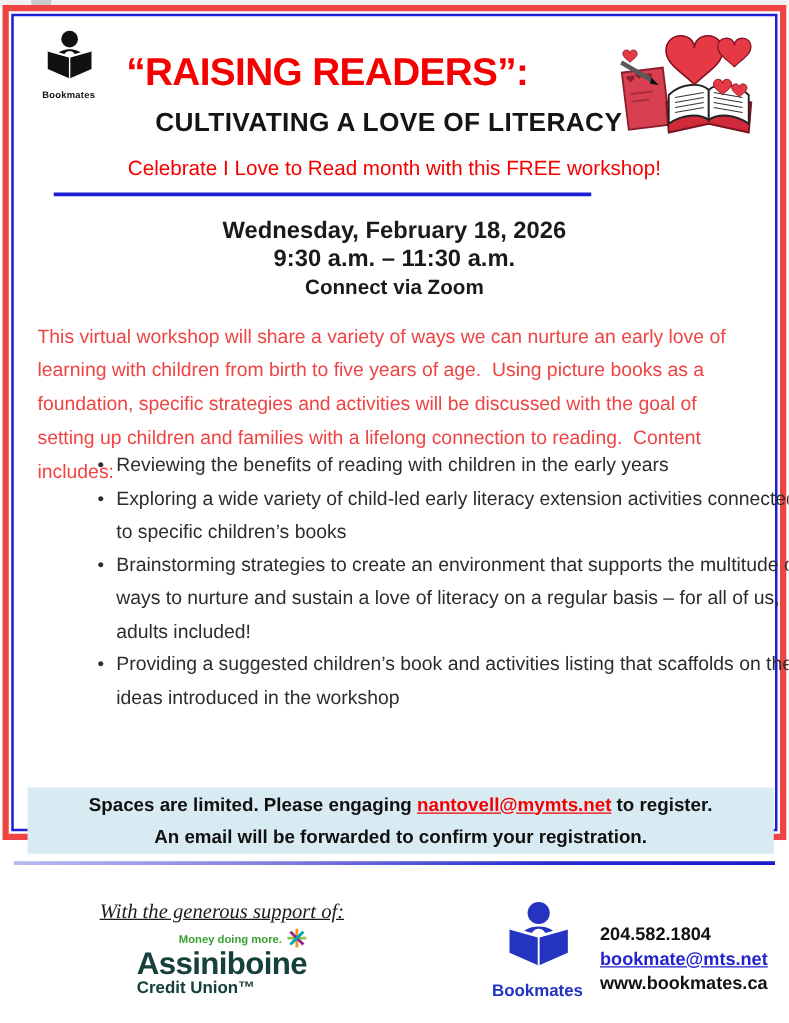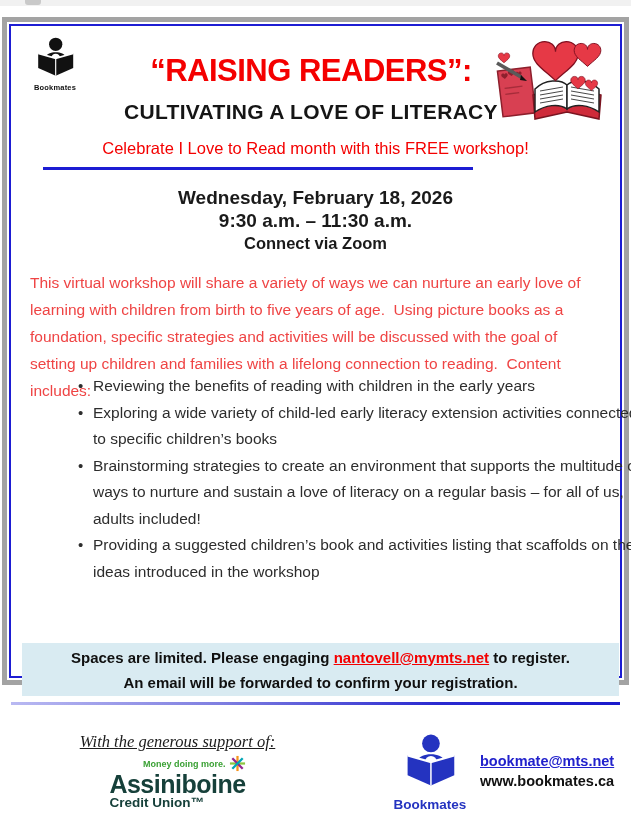--- a/index.html
+++ b/index.html
@@ -1,28 +1,28 @@
 <!DOCTYPE html>
 <html><head>
 <meta charset="utf-8">
 <style>
   html,body{margin:0;padding:0;background:#ffffff;}
   .screen{position:relative;width:631px;height:818px;background:#ffffff;overflow:hidden;
           font-family:"Liberation Sans", sans-serif;color:#2d2d2d;}
   .top-strip{position:absolute;left:0;top:0;width:631px;height:6px;background:#f1f1f1;}
   .top-strip-frag{position:absolute;left:25px;top:0;width:16px;height:5px;background:#c9c9c9;border-radius:0 0 3px 3px;}
 
-  .flyer-outer{position:absolute;left:2px;top:17px;width:627px;height:668px;
-               box-sizing:border-box;border:5px solid #a3a3a3;}
+  .flyer-outer{position:absolute;left:2px;top:4px;width:627px;height:668px;
+               box-sizing:border-box;border:5px solid #ef4444;}
   .flyer-inner{position:absolute;inset:2px;border:2px solid #1d1dd3;background:#fff;}
 
   
   .bm-logo-black{position:absolute;left:17px;top:11px;width:54px;text-align:center;}
   .bm-logo-black .bm-label{font-size:7.5px;font-weight:bold;color:#111;margin-top:-2px;letter-spacing:0.2px;}
-  .page-title{position:absolute;left:90px;top:27px;width:420px;text-align:center;
+  .page-title{position:absolute;left:90px;top:27px;width:420px;
               font-size:31px;font-weight:bold;color:#f40000;letter-spacing:-0.5px;white-space:nowrap;}
   .page-subtitle{position:absolute;left:60px;top:74px;width:480px;text-align:center;
               font-size:21px;font-weight:bold;color:#151515;letter-spacing:0.3px;white-space:nowrap;}
   .clipart{position:absolute;right:13px;top:13px;}
   .tagline{position:absolute;left:0;top:113px;width:100%;text-align:center;
            font-size:16.5px;font-weight:normal;color:#f40000;}
   .rule-blue{position:absolute;left:32px;top:141px;width:430px;height:3px;background:#1d1dd3;}
 
   
   .schedule{position:absolute;left:0;top:160px;width:100%;text-align:center;color:#1a1a1a;}
@@ -173,19 +173,20 @@
           <circle cx="31" cy="30" r="6.5" fill="#fff"></circle>
           <path d="M31 30 L6 23 L6 44 L31 55 Z" fill="#2433c0"></path>
           <path d="M31 30 L56 23 L56 44 L31 55 Z" fill="#2433c0"></path>
           <path d="M6 23 L31 30 L56 23" stroke="#fff" stroke-width="2.4" fill="none"></path>
           <path d="M31 30 L31 55" stroke="#fff" stroke-width="1.6" fill="none"></path>
         </svg>
         <div class="bm-label">Bookmates</div>
       </div>
 
       <div class="contact-col">
+        <div class="contact-phone">204.582.1804</div>
         <div><span class="contact-email">bookmate@mts.net</span></div>
         <div class="contact-web">www.bookmates.ca</div>
       </div>
 
     </div>
   </div>
 </div>
 
 </body></html>

